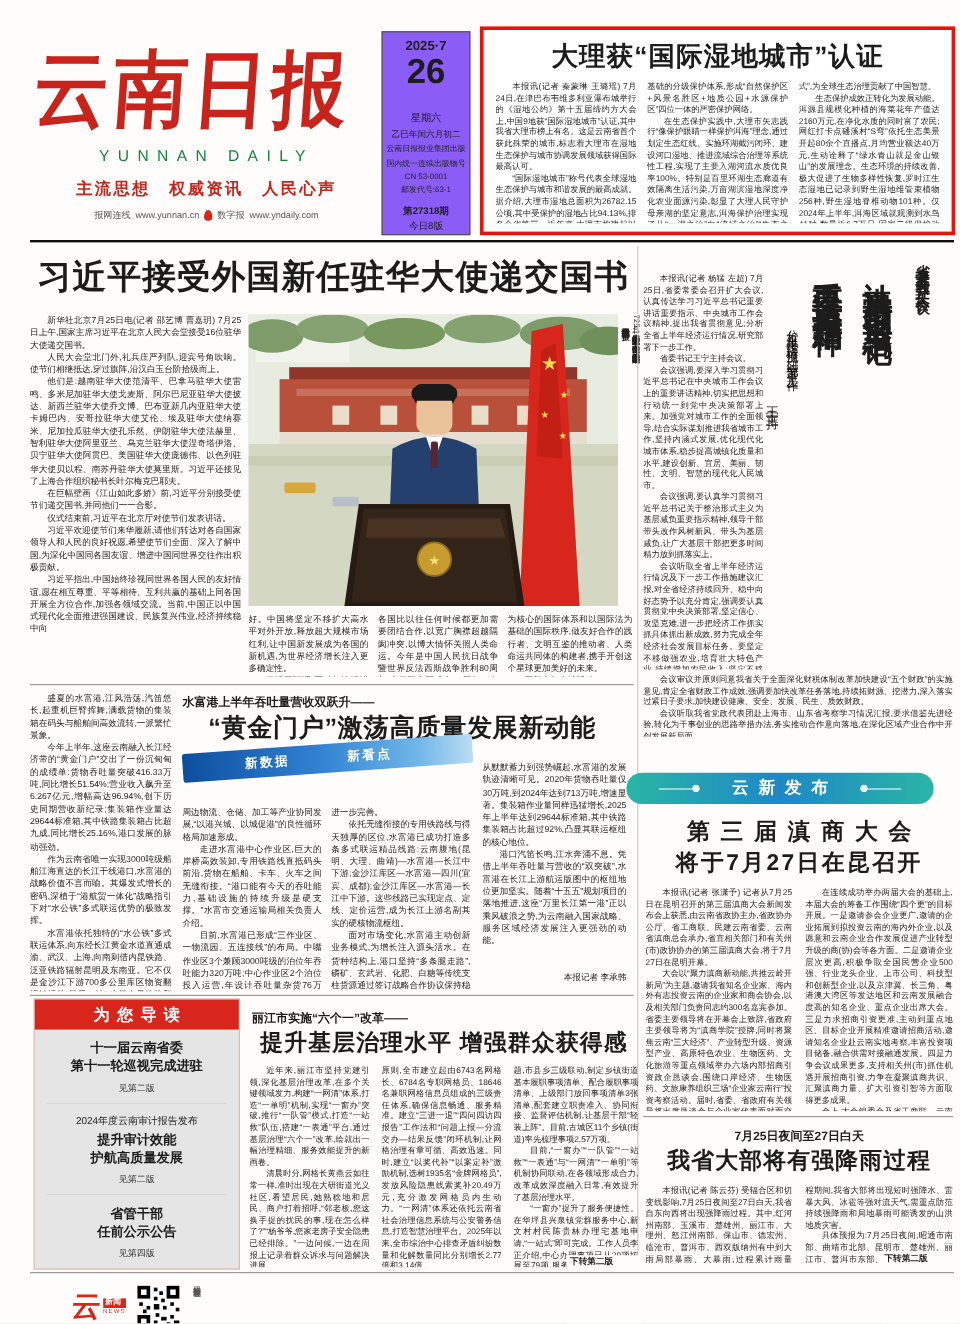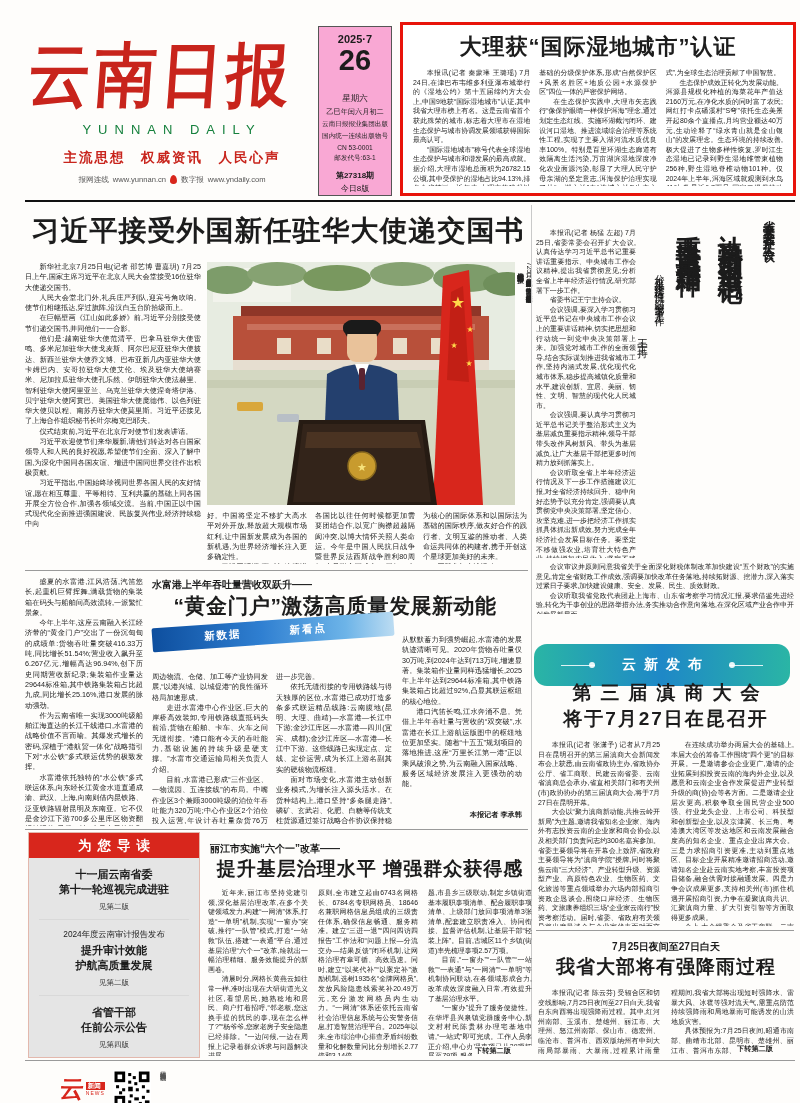--- a/index.html
+++ b/index.html
@@ -16,21 +16,21 @@
   .vsep{background:#c9c9c9;}
   
   .mast-title{font-family:"DejaVu Serif","Liberation Serif",serif;font-weight:900;color:#c8241c;
               font-size:62px;letter-spacing:4px;transform:skewX(-4deg) scaleY(1.12);transform-origin:left top;
               line-height:1.35;white-space:nowrap;}
   .mast-en{color:#15803d;font-size:13px;letter-spacing:7px;text-align:center;margin-top:10px;}
   .mast-slogan{color:#c8241c;font-weight:bold;font-size:13.5px;letter-spacing:2px;text-align:center;margin-top:12px;white-space:nowrap;}
   .mast-links{font-size:7.6px;color:#555;text-align:center;margin-top:8px;display:flex;justify-content:center;align-items:center;gap:4px;}
   .flame-icon{display:inline-block;width:7px;height:9px;background:#d8261c;border-radius:50% 50% 45% 45%/65% 65% 35% 35%;}
   
-  .date-box{border:1px solid #555;text-align:center;padding:6px 2px;box-sizing:border-box;background:#f9a8d4;}
+  .date-box{border:1px solid #555;text-align:center;padding:6px 2px;box-sizing:border-box;background:#8b5cf6;}
   .db-ym{font-size:11px;font-weight:bold;}
   .db-day{font-size:29px;font-weight:900;line-height:30px;}
   .db-week{font-size:8.5px;margin-top:18px;}
   .db-lunar{font-size:7.2px;margin-top:2px;}
   .db-small{font-size:6.6px;margin-top:3px;color:#222;}
   .db-issue{font-size:8px;margin-top:7px;font-weight:bold;}
   .db-pages{font-size:8px;margin-top:2px;}
   
   .dali-box{border:3px solid #e8130a;box-sizing:border-box;padding:7px 10px 6px;background:#fff;}
   .dali-headline{font-size:22px;font-weight:900;text-align:center;letter-spacing:1px;margin-bottom:6px;white-space:nowrap;}
@@ -46,21 +46,21 @@
   .v-kicker{font-size:12px;font-weight:bold;letter-spacing:3px;}
   .v-head{white-space:pre-line;font-size:25px;font-weight:900;line-height:42px;letter-spacing:4px;}
   .v-sub{font-size:10px;letter-spacing:2px;color:#111;}
   .v-presider{font-size:10.5px;letter-spacing:3px;}
   
   .sf-kicker{font-size:10px;font-weight:bold;}
   .sf-headline{font-size:21px;font-weight:900;text-align:center;letter-spacing:.5px;white-space:nowrap;}
   .ribbon{background:linear-gradient(92deg,#0d4e9e 0%,#2f7fd1 45%,#6db4e8 80%,#bcdcf2 100%);
           transform:rotate(-4deg);border-radius:2px;display:flex;align-items:center;}
   .ribbon span{color:#fff;font-weight:900;font-size:10.5px;letter-spacing:2px;}
-  .byline{font-weight:bold;text-align:right;margin-top:3px;font-size:7.2px;}
+  .byline{font-weight:normal;text-align:right;margin-top:3px;font-size:7.2px;}
   
   .yx-banner{background:linear-gradient(90deg,#2ab5a5,#1e88c7,#2ab5a5);border-radius:13px;
              display:flex;align-items:center;justify-content:center;gap:10px;}
   .yx-banner .t{color:#fff;font-weight:900;font-size:14px;letter-spacing:8px;text-indent:8px;}
   .deco-line{width:34px;height:1px;background:rgba(255,255,255,.85);position:relative;}
   .deco-line::after{content:"";position:absolute;top:-2.5px;width:6px;height:6px;border-radius:50%;background:rgba(255,255,255,.9);}
   .deco-left::after{right:0;} .deco-right::after{left:0;}
   .yx-h1{font-size:19px;font-weight:900;text-align:center;letter-spacing:9px;text-indent:9px;white-space:nowrap;}
   .yx-h2{font-size:19px;font-weight:900;text-align:center;letter-spacing:2px;white-space:nowrap;margin-top:3px;}
   
@@ -137,22 +137,22 @@
     </div>
   </div>
 
   <div class="abs rule" style="left:25px;top:200px;width:770px;height:2px;"></div>
 
   <div class="abs xi-headline" style="left:25px;top:212px;width:506px;">习近平接受外国新任驻华大使递交国书</div>
 
   <div class="abs bt paras" style="left:25px;top:262px;width:176px;height:303px;">
       <p>新华社北京7月25日电(记者 邵艺博 曹嘉玥) 7月25日上午,国家主席习近平在北京人民大会堂接受16位驻华大使递交国书。</p>
       <p>人民大会堂北门外,礼兵庄严列队,迎宾号角吹响。使节们相继抵达,穿过旗阵,沿汉白玉台阶拾级而上。</p>
+      <p>他们是:越南驻华大使范清平、巴拿马驻华大使雷鸣、多米尼加驻华大使戈麦斯、阿尔巴尼亚驻华大使披达、新西兰驻华大使乔文博、巴布亚新几内亚驻华大使卡姆巴内、安哥拉驻华大使艾伦、埃及驻华大使纳赛米、尼加拉瓜驻华大使孔乐然、伊朗驻华大使法赫里、智利驻华大使阿里亚兰、乌克兰驻华大使涅奇塔伊洛、贝宁驻华大使阿贯巴、美国驻华大使庞德伟、以色列驻华大使贝以程、南苏丹驻华大使莫里斯。习近平还接见了上海合作组织秘书长叶尔梅克巴耶夫。</p>
       <p>在巨幅壁画《江山如此多娇》前,习近平分别接受使节们递交国书,并同他们一一合影。</p>
-      <p>他们是:越南驻华大使范清平、巴拿马驻华大使雷鸣、多米尼加驻华大使戈麦斯、阿尔巴尼亚驻华大使披达、新西兰驻华大使乔文博、巴布亚新几内亚驻华大使卡姆巴内、安哥拉驻华大使艾伦、埃及驻华大使纳赛米、尼加拉瓜驻华大使孔乐然、伊朗驻华大使法赫里、智利驻华大使阿里亚兰、乌克兰驻华大使涅奇塔伊洛、贝宁驻华大使阿贯巴、美国驻华大使庞德伟、以色列驻华大使贝以程、南苏丹驻华大使莫里斯。习近平还接见了上海合作组织秘书长叶尔梅克巴耶夫。</p>
       <p>仪式结束前,习近平在北京厅对使节们发表讲话。</p>
       <p>习近平欢迎使节们来华履新,请他们转达对各自国家领导人和人民的良好祝愿,希望使节们全面、深入了解中国,为深化中国同各国友谊、增进中国同世界交往作出积极贡献。</p>
       <p>习近平指出,中国始终珍视同世界各国人民的友好情谊,愿在相互尊重、平等相待、互利共赢的基础上同各国开展全方位合作,加强各领域交流。当前,中国正以中国式现代化全面推进强国建设、民族复兴伟业,经济持续稳中向</p>
     </div>
 
   <div class="abs photo" style="left:207px;top:262px;width:308px;height:243px;">
     <svg width="308" height="243" viewBox="0 0 308 243">
       <rect x="0" y="0" width="308" height="243" fill="#e7ece1"></rect>
       <rect x="6" y="6" width="78" height="34" fill="#f2f3ec"></rect>
       <ellipse cx="20" cy="18" rx="26" ry="14" fill="#7d9c6a"></ellipse>
@@ -261,21 +261,21 @@
   <div class="abs" style="left:402px;top:635px;width:120px;height:192px;">
     <div class="bt paras cont" style="height:172px;">
         <p>从默默蓄力到强势崛起,水富港的发展轨迹清晰可见。2020年货物吞吐量仅30万吨,到2024年达到713万吨,增速显著。集装箱作业量同样迅猛增长,2025年上半年达到29644标准箱,其中铁路集装箱占比超过92%,凸显其联运枢纽的核心地位。</p>
         <p>港口汽笛长鸣,江水奔涌不息。凭借上半年吞吐量与营收的“双突破”,水富港在长江上游航运版图中的枢纽地位更加坚实。随着“十五五”规划项目的落地推进,这座“万里长江第一港”正以乘风破浪之势,为云南融入国家战略、服务区域经济发展注入更强劲的动能。</p>
       </div>
     <div class="byline">本报记者 李承韩</div>
   </div>
 
   <div class="abs rule-thin" style="left:25px;top:829px;width:503px;height:1px;"></div>
 
-  <div class="abs yx-banner" style="left:534px;top:644px;width:256px;height:42px;gap:19px;">
+  <div class="abs yx-banner" style="left:522px;top:644px;width:256px;height:26px;gap:19px;">
     <span class="deco-line deco-left"></span>
     <span class="t">云新发布</span>
     <span class="deco-line deco-right"></span>
   </div>
   <div class="abs yx-h1" style="left:538px;top:680px;width:256px;">第三届滇商大会</div>
   <div class="abs yx-h2" style="left:538px;top:703px;width:256px;">将于7月27日在昆召开</div>
   <div class="abs bt-s paras" style="left:538px;top:740px;width:122px;height:186px;">
       <p>本报讯(记者 张潇予) 记者从7月25日在昆明召开的第三届滇商大会新闻发布会上获悉,由云南省政协主办,省政协办公厅、省工商联、民建云南省委、云南省滇商总会承办,省直相关部门和有关州(市)政协协办的第三届滇商大会,将于7月27日在昆明开幕。</p>
       <p>大会以“聚力滇商新动能,共推云岭开新局”为主题,邀请我省知名企业家、海内外有志投资云南的企业家和商会协会,以及相关部门负责同志约300名嘉宾参加。省委主要领导将在开幕会上致辞,省政府主要领导将为“滇商学院”授牌,同时将聚焦云南“三大经济”、产业转型升级、资源型产业、高原特色农业、生物医药、文化旅游等重点领域举办六场内部招商引资政企恳谈会,围绕口岸经济、生物医药、文旅康养组织三场“企业家云南行”投资考察活动。届时,省委、省政府有关领导将出席恳谈会与企业家代表面对面交流,通过精准对接需求,凝聚发展共识,深化招商引资合作,为云南高质量跨越式发展注入强劲动力。</p>
     </div>

